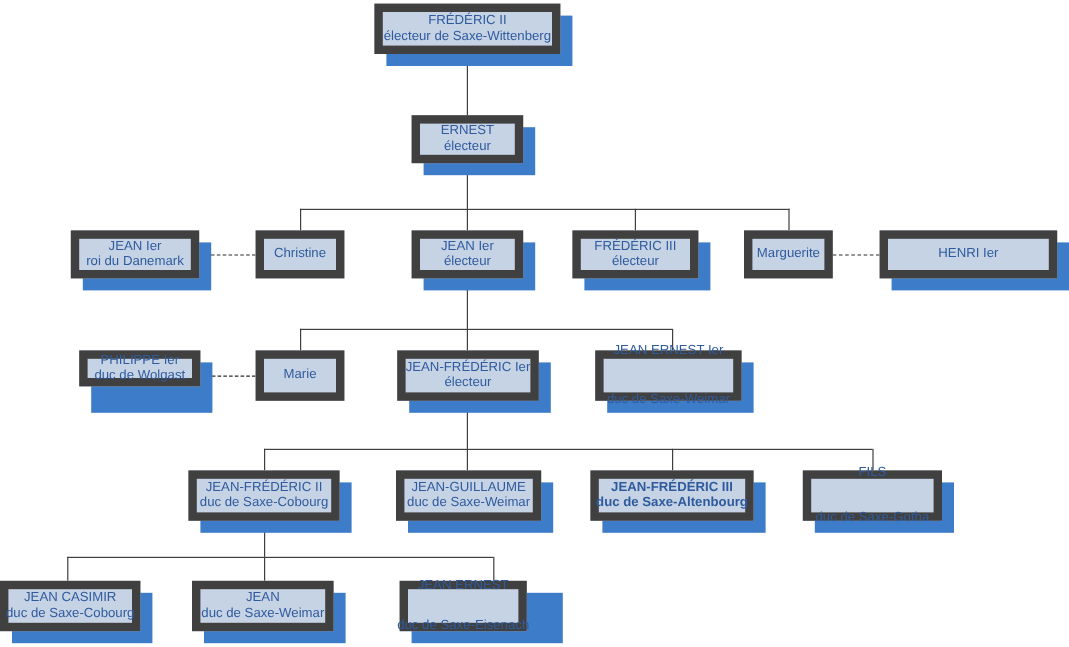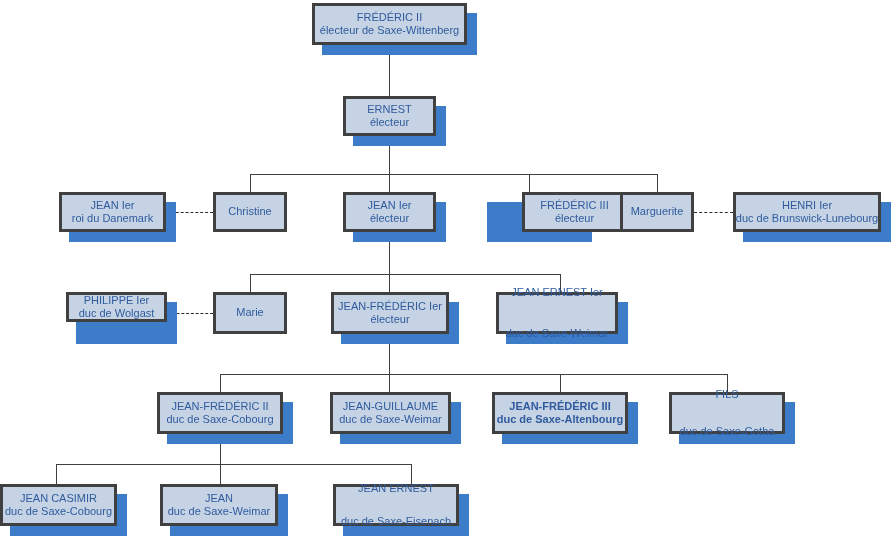--- a/index.html
+++ b/index.html
@@ -28,21 +28,21 @@
     background: none;
     border-top: 1px dashed #2b2b2b;
     height: 0;
   }
 
   
   .node {
     position: absolute;
     box-sizing: border-box;
     background: #c6d3e4;
-    border: 3px solid #404040;
+    border: 7px solid #404040;
     display: flex;
     flex-direction: column;
     align-items: center;
     justify-content: center;
     color: #2f5b9e;
     font-size: 11px;
     line-height: 13.5px;
     text-align: center;
     z-index: 3;
     padding: 0 3px;
@@ -116,31 +116,30 @@
       </div>
       <div class="node" style="left: 213px; top: 192px; width: 74px; height: 40px;">
         <div class="l1">Christine</div>
       </div>
       <div class="shadow" style="left: 353px; top: 202px; width: 93px; height: 40px;"></div>
       <div class="node" style="left: 343px; top: 192px; width: 93px; height: 40px;">
         <div class="l1">JEAN Ier</div>
         <div class="l2">électeur</div>
       </div>
       <div class="shadow" style="left: 487px; top: 202px; width: 105px; height: 40px;"></div>
-      <div class="node" style="left: 477px; top: 192px; width: 105px; height: 40px; margin-left: 45px;">
+      <div class="node" style="left: 477px; top: 192px; width: 105px; height: 40px;">
         <div class="l1">FRÉDÉRIC III</div>
         <div class="l2">électeur</div>
       </div>
       <div class="node" style="left: 620px; top: 192px; width: 74px; height: 40px;">
         <div class="l1">Marguerite</div>
       </div>
       <div class="shadow" style="left: 743px; top: 202px; width: 148px; height: 40px;"></div>
       <div class="node" style="left: 733px; top: 192px; width: 148px; height: 40px;">
         <div class="l1">HENRI Ier</div>
-        <div class="l2">duc de Brunswick-Lunebourg</div>
       </div>
       <div class="shadow" style="left: 76px; top: 302px; width: 101px; height: 42px;"></div>
       <div class="node" style="left: 66px; top: 292px; width: 101px; height: 30px;">
         <div class="l1">PHILIPPE Ier</div>
         <div class="l2">duc de Wolgast</div>
       </div>
       <div class="node" style="left: 213px; top: 292px; width: 74px; height: 42px;">
         <div class="l1">Marie</div>
       </div>
       <div class="shadow" style="left: 341px; top: 302px; width: 118px; height: 42px;"></div>
@@ -177,19 +176,19 @@
       <div class="node" style="left: 0px; top: 484px; width: 117px; height: 42px;">
         <div class="l1">JEAN CASIMIR</div>
         <div class="l2">duc de Saxe-Cobourg</div>
       </div>
       <div class="shadow" style="left: 170px; top: 494px; width: 118px; height: 42px;"></div>
       <div class="node" style="left: 160px; top: 484px; width: 118px; height: 42px; text-align: center;">
         <div class="l1">JEAN</div>
         <div class="l2">duc de Saxe-Weimar</div>
       </div>
       <div class="shadow" style="left: 343px; top: 494px; width: 126px; height: 42px;"></div>
-      <div class="node" style="left: 333px; top: 484px; width: 126px; height: 42px; gap: 19px;">
+      <div class="node" style="left: 333px; top: 484px; width: 106px; height: 42px; gap: 19px;">
         <div class="l1">JEAN ERNEST</div>
         <div class="l2">duc de Saxe-Eisenach</div>
       </div>
     </div>
 
 </div>
 
 </body></html>

